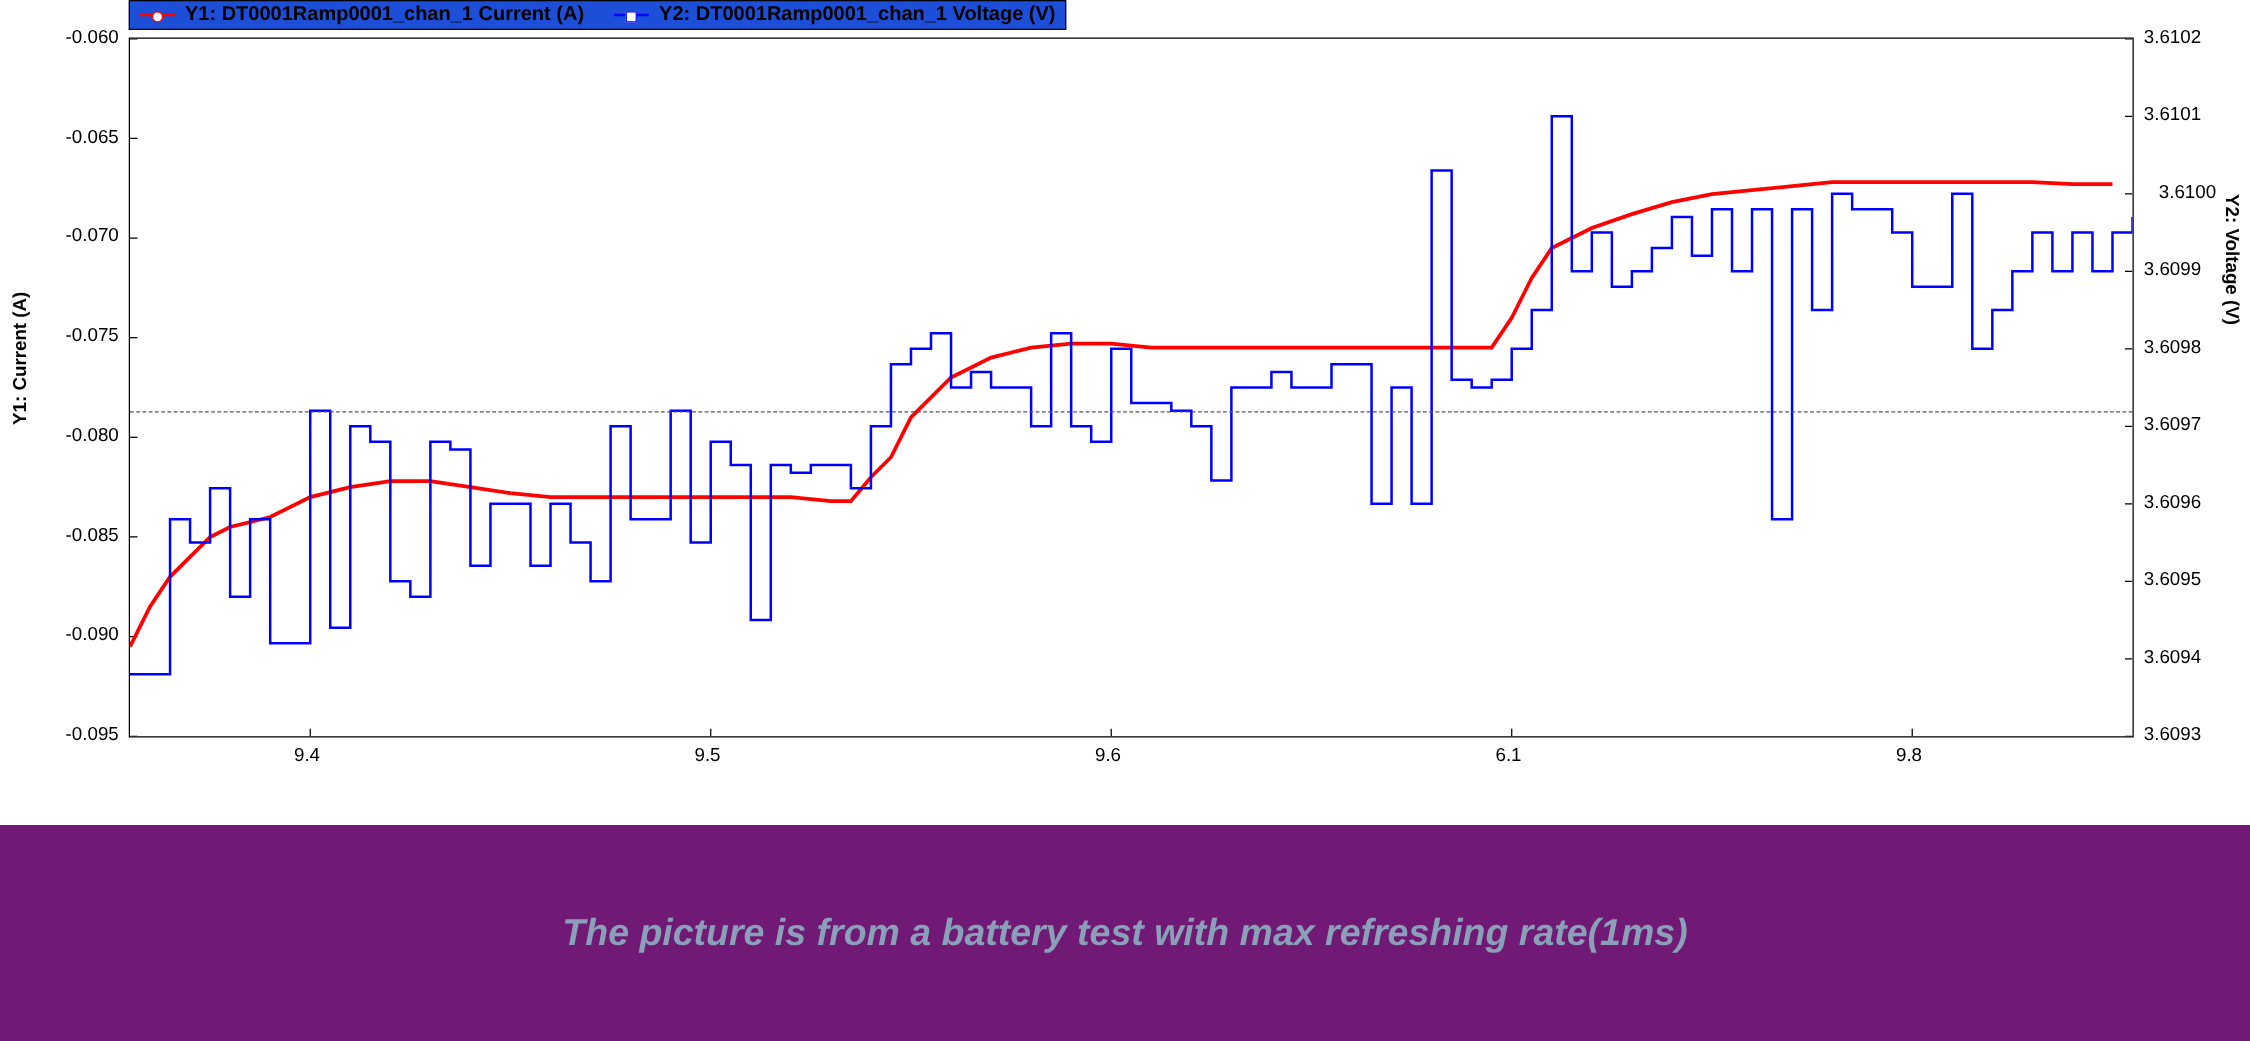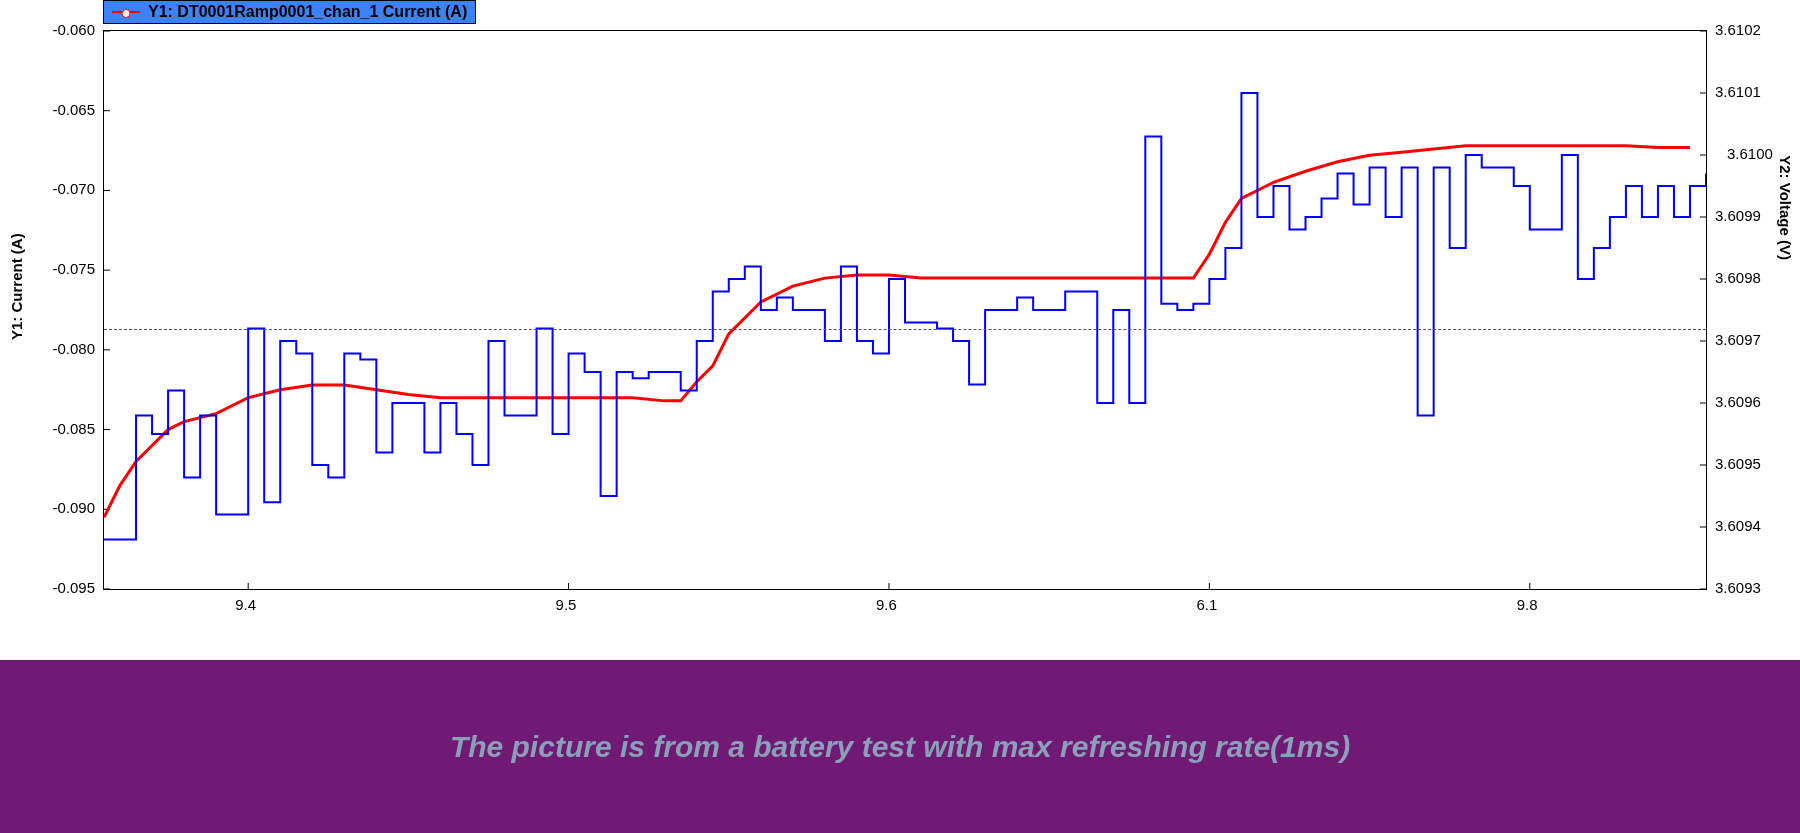--- a/index.html
+++ b/index.html
@@ -1,17 +1,17 @@
 <!DOCTYPE html>
 <html><head>
 <meta charset="utf-8">
 <style>
   html,body{margin:0;padding:0;width:1800px;height:833px;font-family:Arial,Helvetica,sans-serif;background:#fff;overflow:hidden;}
   .chart-wrap{position:absolute;left:0;top:0;width:1800px;height:660px;}
-  .legend-box{position:absolute;left:103px;top:0;border:1px solid #000;padding:2px 8px;display:flex;gap:24px;font-size:16px;background:#3b82f6;z-index:5;font-weight:600;}
+  .legend-box{position:absolute;left:103px;top:0;border:1px solid #000;padding:2px 8px;display:flex;gap:24px;font-size:16px;background:#1d4ed8;z-index:5;font-weight:600;}
   .legend-item{display:flex;align-items:center;gap:8px;font-family:Arial;}
   .legend-swatch{width:28px;height:0;border-top:2px solid;position:relative;}
   .legend-swatch::after{content:"";position:absolute;left:50%;top:-4px;width:7px;height:7px;border:1px solid;background:#fff;transform:translateX(-50%);}
   .red-s{border-color:#f00;} .red-s::after{border-color:#f00;border-radius:50%;}
   .blue-s{border-color:#00f;} .blue-s::after{border-color:#00f;}
   .y1-label,.y2-label,.x-label{position:absolute;font-size:15px;font-weight:700;}
   .y1-label{left:8px;top:340px;transform:rotate(-90deg);transform-origin:left top;}
   .y2-label{right:6px;top:260px;transform:rotate(90deg);transform-origin:right top;}
   .x-label{left:0;right:0;text-align:center;top:636px;}
   .plot{position:absolute;left:103px;top:30px;right:93px;bottom:70px;border:1px solid #000;}
@@ -23,20 +23,24 @@
 </style>
 </head>
 <body>
 
 <div class="chart-wrap">
 
   <div class="legend-box">
     <div class="legend-item">
       <span class="legend-swatch red-s"></span>
       <span>Y1: DT0001Ramp0001_chan_1 Current (A)</span>
+    </div>
+    <div class="legend-item">
+      <span class="legend-swatch blue-s"></span>
+      <span>Y2: DT0001Ramp0001_chan_1 Voltage (V)</span>
     </div>
   </div>
 
   <div class="y1-label">Y1: Current (A)</div>
   <div class="y2-label">Y2: Voltage (V)</div>
 
   <div class="plot">
     <svg class="axes" id="svg-plot" preserveAspectRatio="none" viewBox="0 0 1602 558">
         <line x1="0" x2="6" y1="0" y2="0" stroke="#000"></line>
         <line x1="0" x2="6" y1="79.71428571428578" y2="79.71428571428578" stroke="#000"></line>

